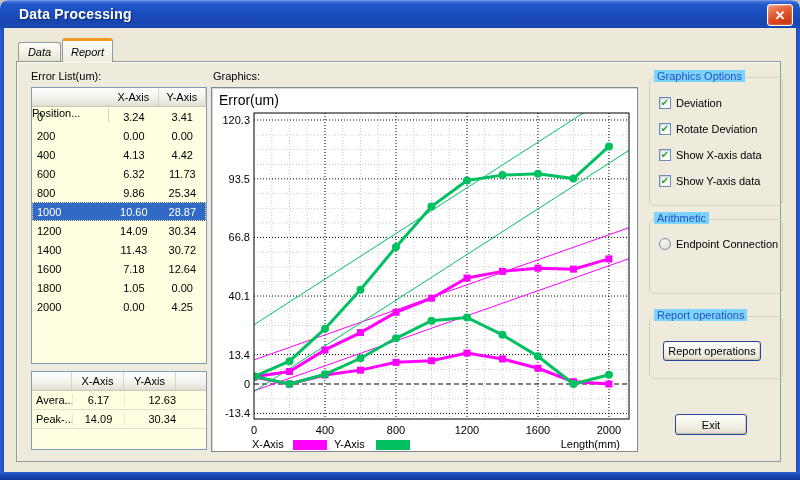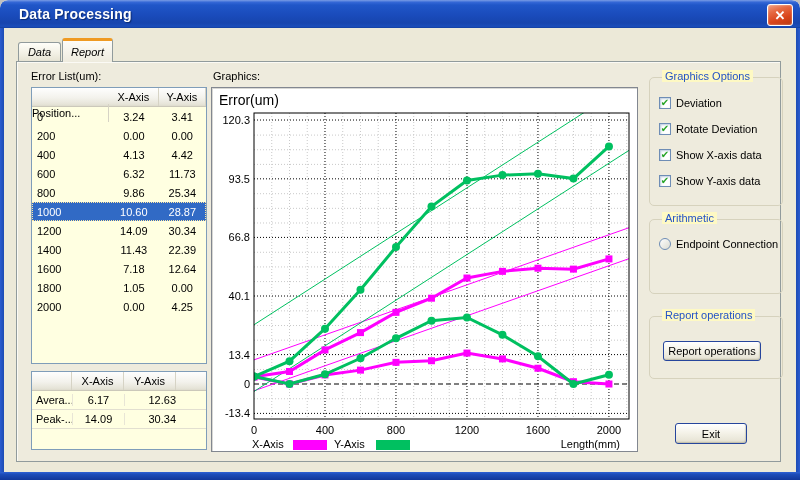--- a/index.html
+++ b/index.html
@@ -49,35 +49,35 @@
   
   .chartpanel{position:absolute;left:194px;top:25px;width:427px;height:365px;background:#fff;
     border:1px solid #828790;box-shadow:inset 1px 1px 0 #d8d8d4;}
   .charttitle{position:absolute;left:7px;top:4px;font-size:14px;background:#fff;z-index:2;}
   .chartpanel svg{position:absolute;left:0;top:0;}
   svg text{font-family:"Liberation Sans",sans-serif;font-size:11px;fill:#000;}
   .legend-lbl{position:absolute;font-size:11px;}
   .swatch{position:absolute;height:10px;}
   
   .group{position:absolute;border:1px solid #d6d2bd;border-radius:5px;}
-  .gtitle{position:absolute;top:-8px;left:12px;background:#fef9c3;padding:0 3px;color:#2453c6;white-space:nowrap;}
+  .gtitle{position:absolute;top:-8px;left:4px;background:#7dd3fc;padding:0 3px;color:#2453c6;white-space:nowrap;}
   .gbody{position:absolute;inset:0;padding-top:12px;overflow:hidden;}
   .cbrow,.rbrow{display:flex;align-items:center;gap:5px;padding-left:9px;height:26px;white-space:nowrap;}
   .rbrow{height:24px;}
   .cb{flex:0 0 auto;width:12px;height:12px;border:1px solid #6e8db5;background:#fff;display:flex;align-items:center;
     justify-content:center;font-size:10px;line-height:1;color:#27a427;box-shadow:inset 1px 1px 2px rgba(150,175,205,.65);}
   .rb{flex:0 0 auto;width:12px;height:12px;border:1px solid #6e8db5;border-radius:50%;
     background:linear-gradient(135deg,#fdfdfd,#dcdcd2);display:flex;align-items:center;justify-content:center;}
   .rdot{width:5px;height:5px;border-radius:50%;background:radial-gradient(circle at 35% 35%,#9be89b,#2da12d);}
   .btn{position:absolute;border:1px solid #26459c;border-radius:3px;
     background:linear-gradient(180deg,#ffffff,#f5f3e9 45%,#e9e6d8 85%,#d8d4c4);
     display:flex;align-items:center;justify-content:center;font-size:11px;
     box-shadow:inset -1px -1px 1px rgba(150,145,120,.35);cursor:default;}
   .btn-report{left:646px;top:279px;width:98px;height:20px;}
-  .btn-exit{left:658px;top:352px;width:72px;height:21px;margin-top:9px;}
+  .btn-exit{left:658px;top:352px;width:72px;height:21px;}
 </style>
 </head>
 <body>
 
 <div class="window">
   <div class="titlebar">
     <span class="title">Data Processing</span>
     <div class="closebtn">
       <span>✕</span>
     </div>
@@ -137,21 +137,21 @@
               <div class="lcell c2">28.87</div>
             </div>
             <div class="lrow">
               <div class="lcell c0">1200</div>
               <div class="lcell c1">14.09</div>
               <div class="lcell c2">30.34</div>
             </div>
             <div class="lrow">
               <div class="lcell c0">1400</div>
               <div class="lcell c1">11.43</div>
-              <div class="lcell c2">22.39</div>
+              <div class="lcell c2">30.72</div>
             </div>
             <div class="lrow">
               <div class="lcell c0">1600</div>
               <div class="lcell c1">7.18</div>
               <div class="lcell c2">12.64</div>
             </div>
             <div class="lrow">
               <div class="lcell c0">1800</div>
               <div class="lcell c1">1.05</div>
               <div class="lcell c2">0.00</div>

